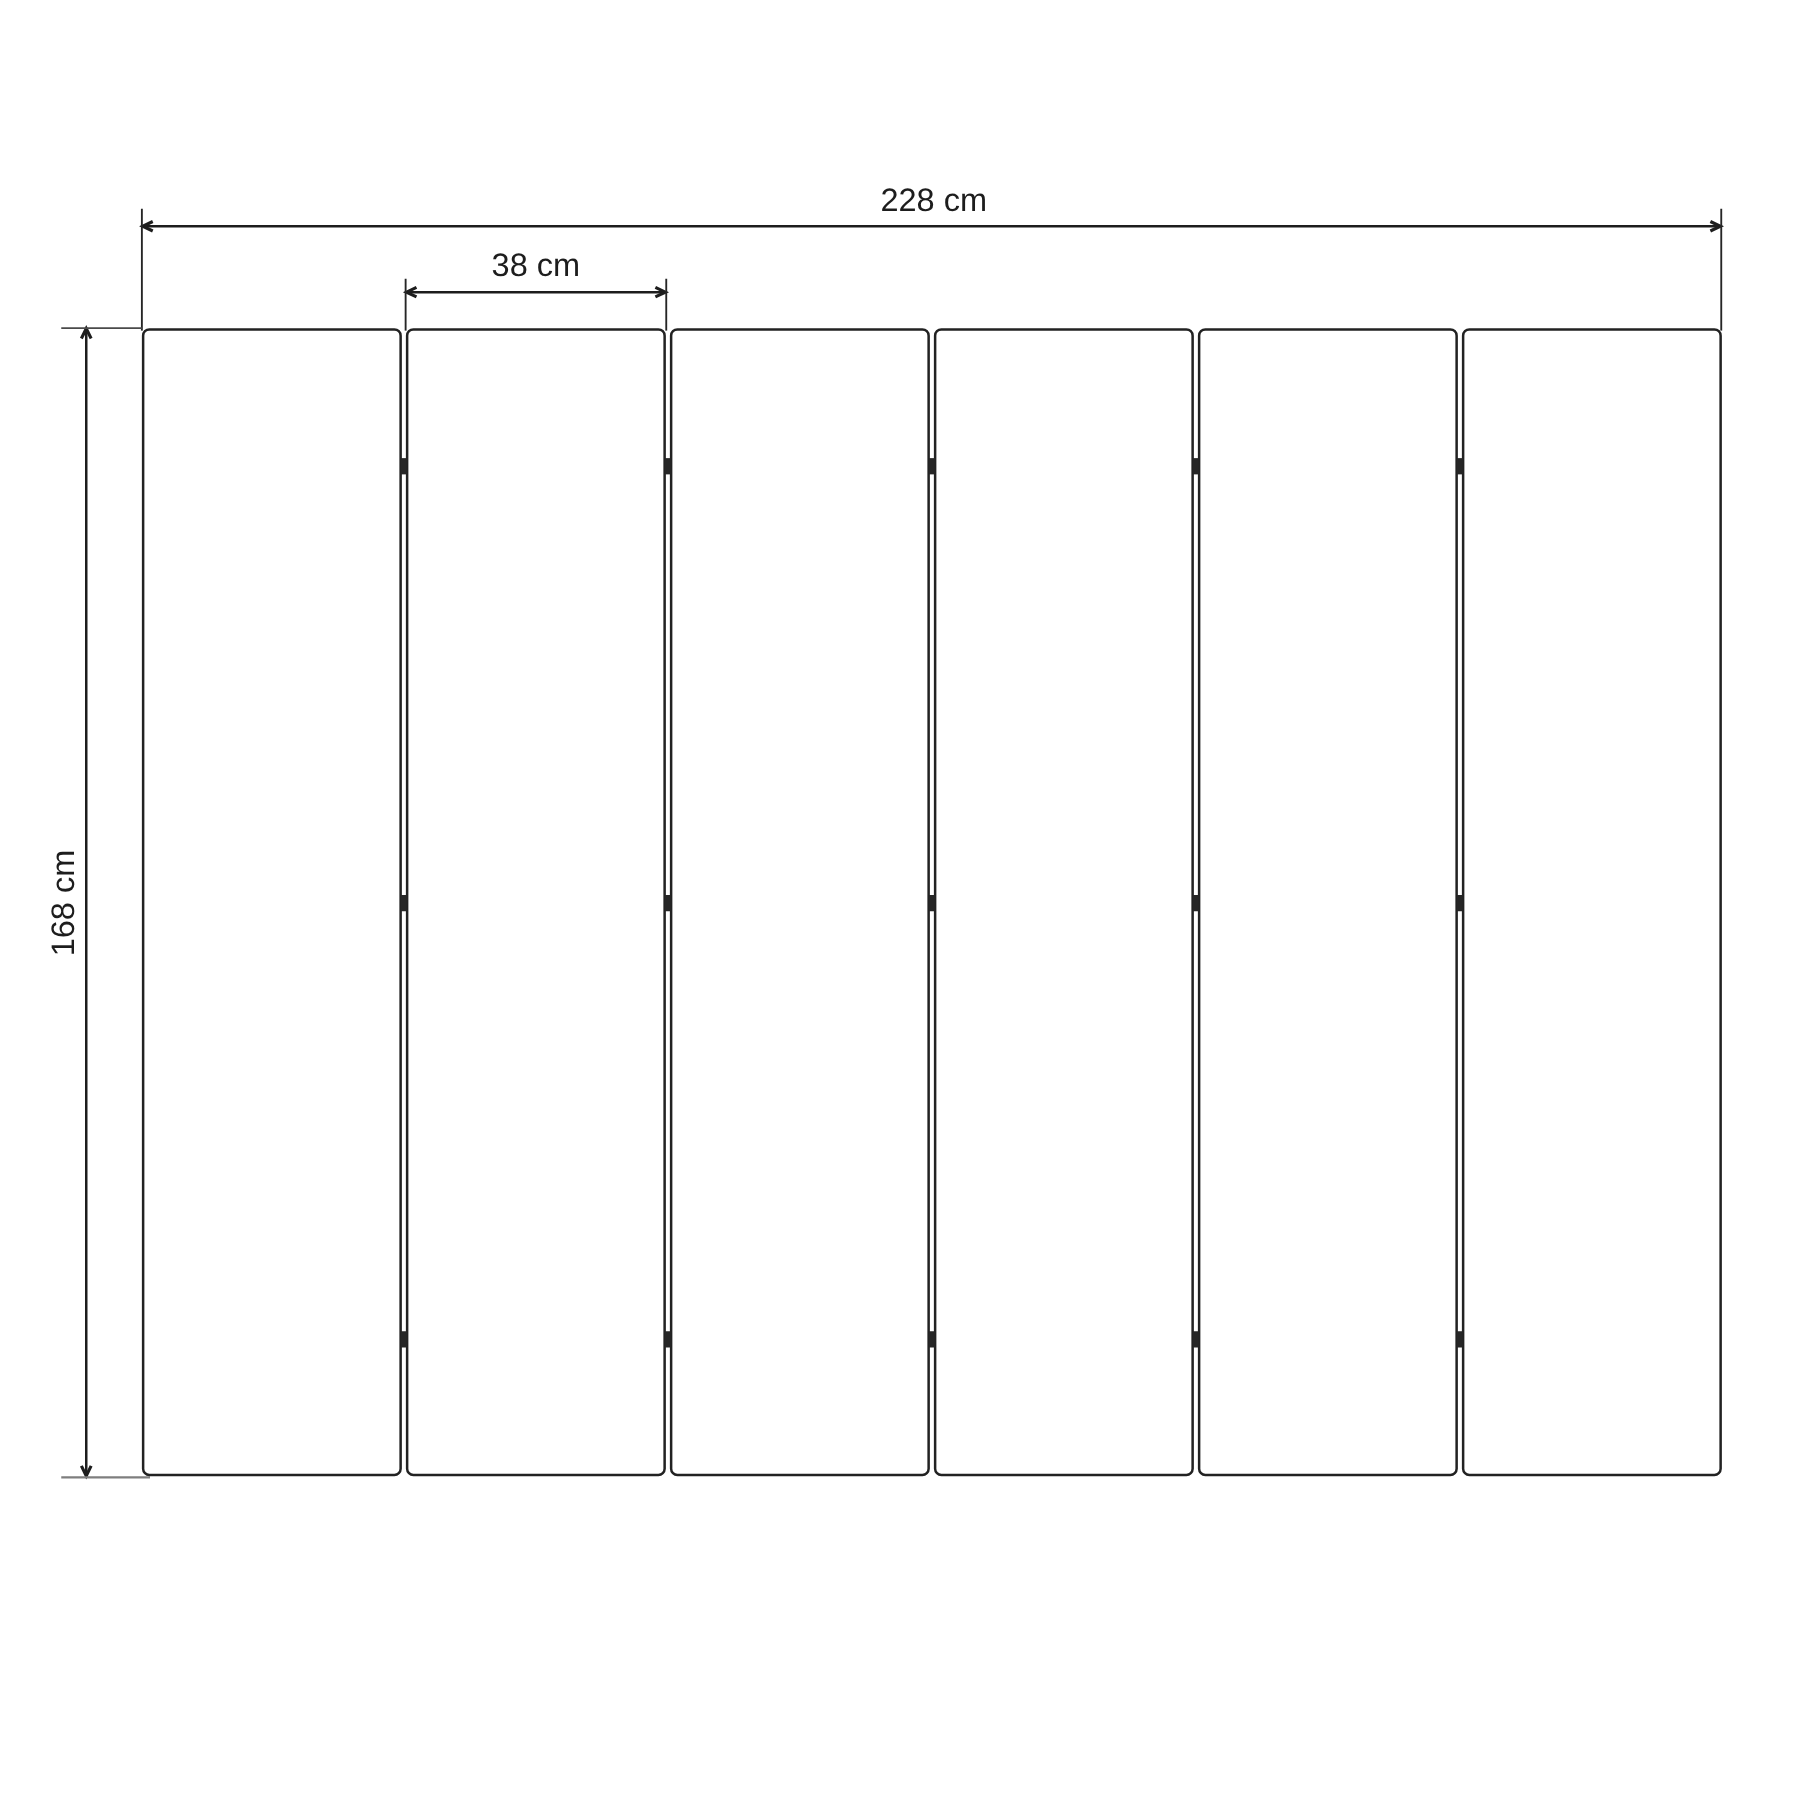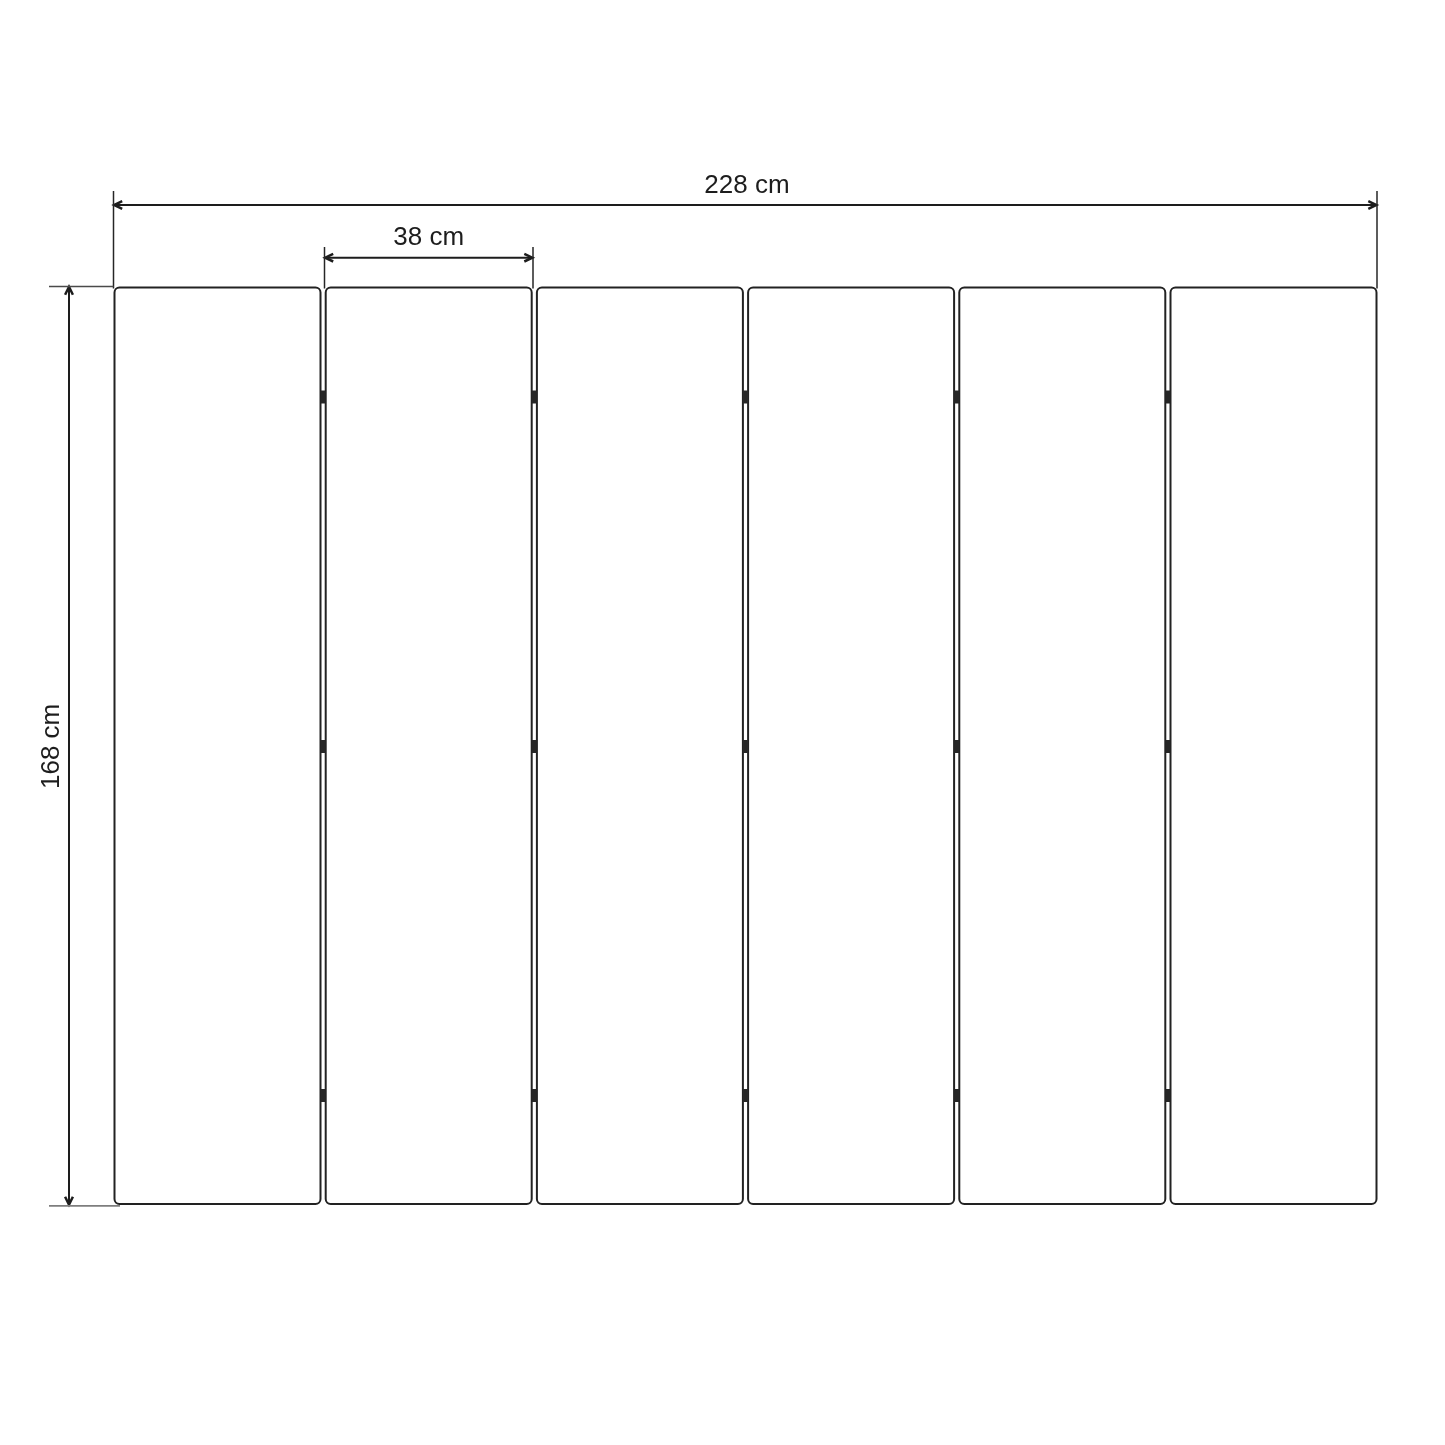--- a/index.html
+++ b/index.html
@@ -1,16 +1,16 @@
 <!DOCTYPE html>
 <html><head>
 <meta charset="utf-8">
 <style>
   html,body{margin:0;padding:0;background:#ffffff;}
-  .stage{width:1445px;height:1382px;position:relative;background:#ffffff;overflow:hidden;margin-top:24px;}
+  .stage{width:1445px;height:1382px;position:relative;background:#ffffff;overflow:hidden;}
   svg{display:block;}
   text{font-family:"Liberation Sans", sans-serif;fill:#1d1d1d;}
 </style>
 </head>
 <body>
 <div class="stage">
 <svg width="1445" height="1445" viewBox="0 0 1445 1445" xmlns="http://www.w3.org/2000/svg">
 
   <rect x="0" y="0" width="1445" height="1445" fill="#ffffff"></rect>
 

